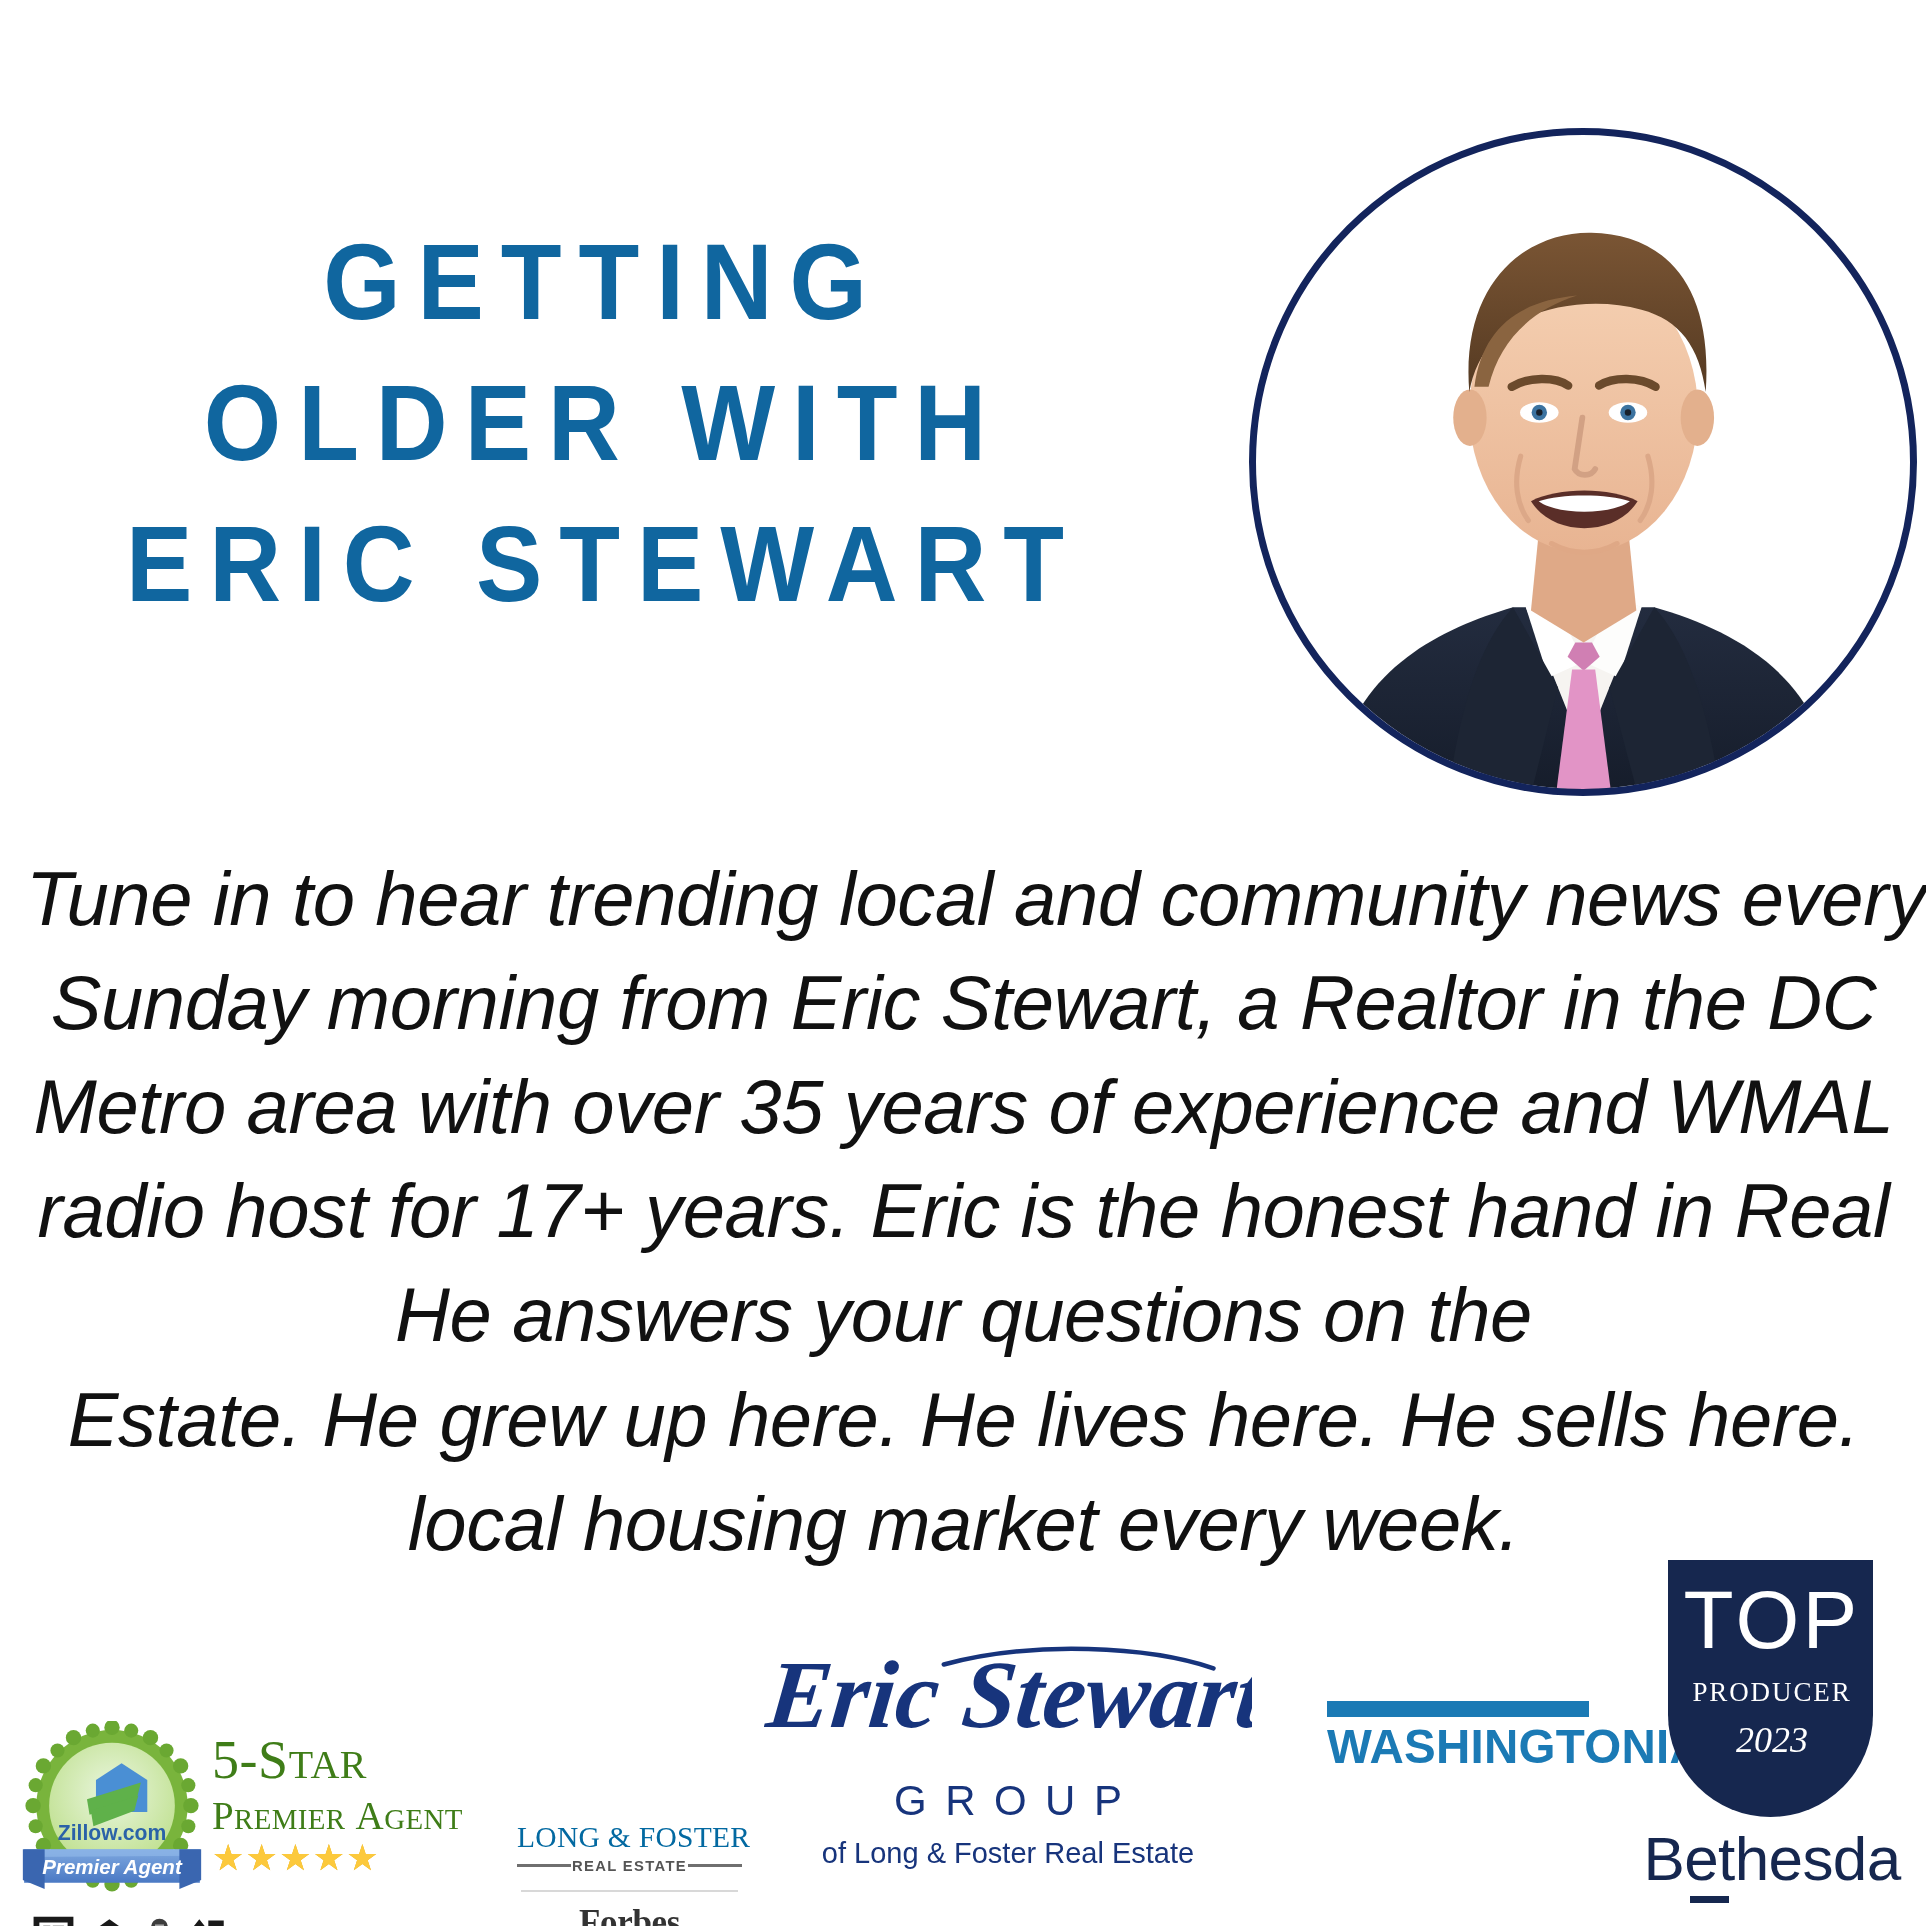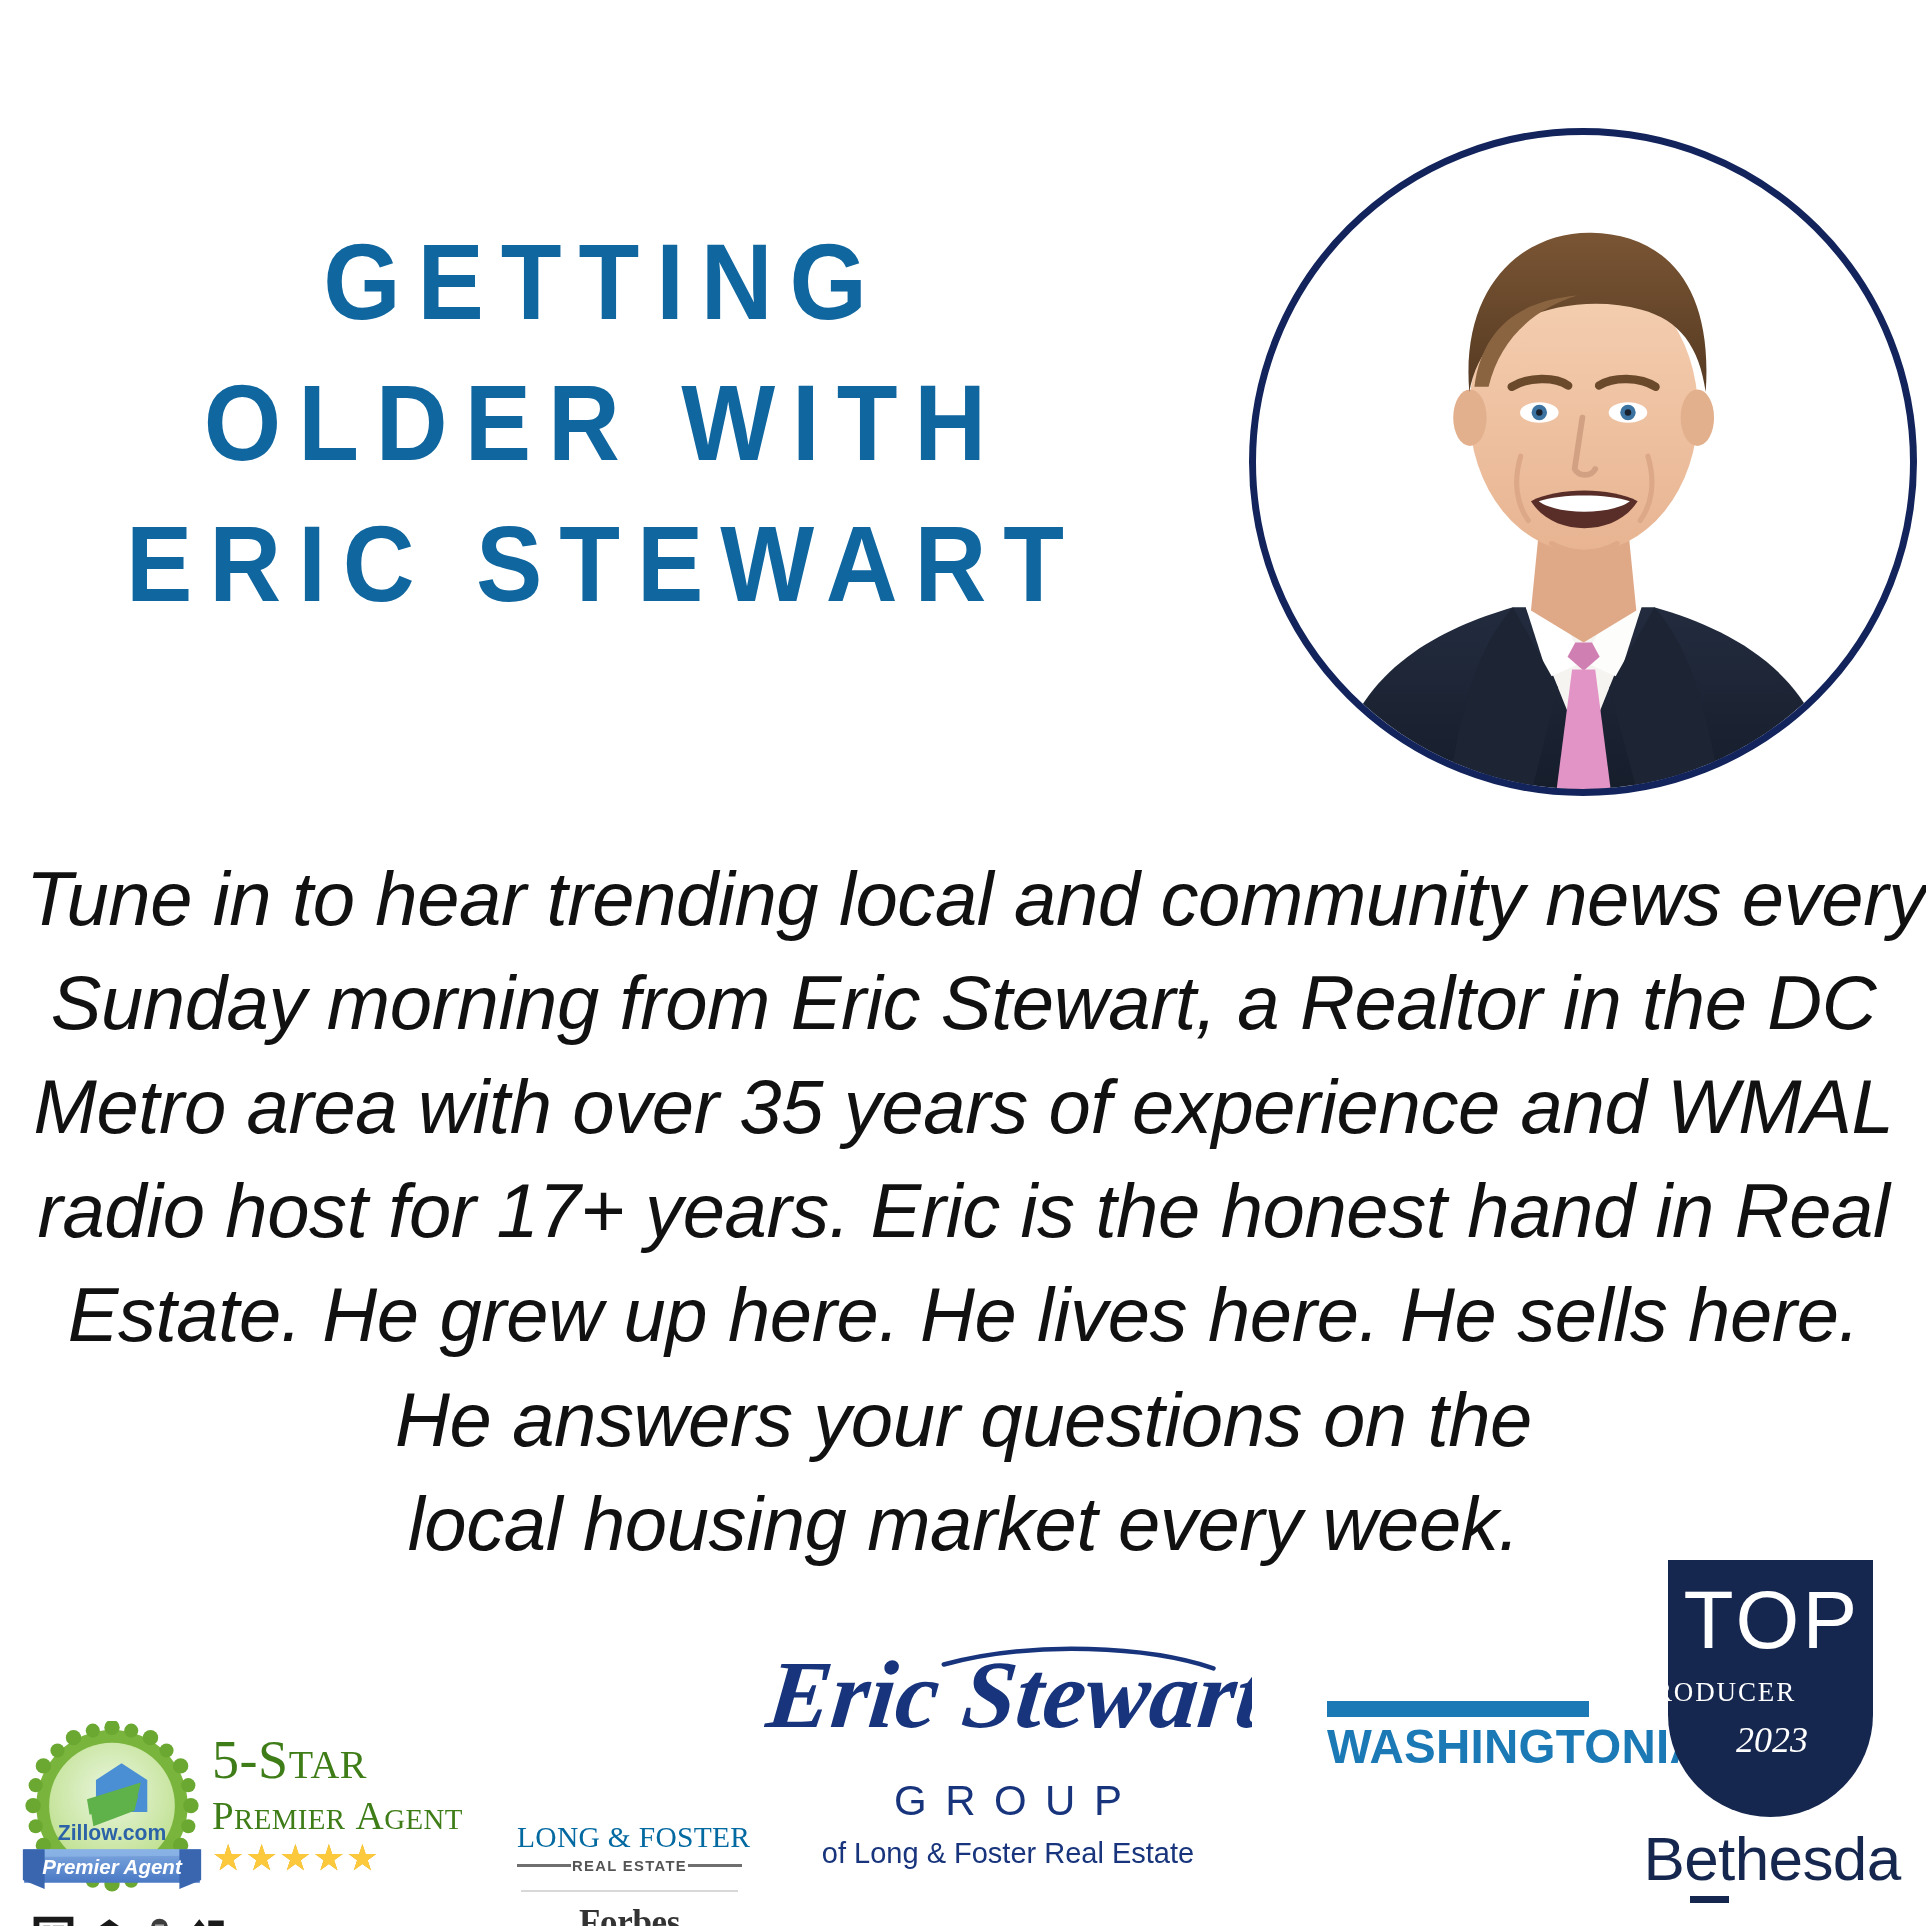--- a/index.html
+++ b/index.html
@@ -97,21 +97,21 @@
   .bw-year{font-family:"Liberation Serif",serif;font-weight:bold;font-size:81px;
            line-height:1;margin-top:1.3px;}
 
   
   .tp{position:absolute;left:1637px;top:0px;width:270px;height:299px;}
   .tp-shield{position:absolute;left:31px;top:0px;width:205px;height:257px;
              background:#16274f;border-radius:0 0 103px 103px;}
   .tp-top{position:absolute;left:0;right:0;top:19px;text-align:center;color:#ffffff;
           font-family:"Liberation Sans",sans-serif;font-size:82px;font-weight:300;
           letter-spacing:0.04em;line-height:1;}
-  .tp-prod{position:absolute;left:0;right:0;top:119px;color:#ffffff;
+  .tp-prod{position:absolute;left:0;right:0;top:119px;text-align:center;color:#ffffff;
            font-family:"Liberation Serif",serif;font-size:27px;letter-spacing:0.07em;line-height:1;}
   .tp-year{position:absolute;left:0;right:0;top:162px;text-align:center;color:#ffffff;
            font-family:"Liberation Serif",serif;font-style:italic;font-size:36px;line-height:1;}
   .tp-beth{position:absolute;left:0;right:0;top:268px;text-align:center;color:#16274f;
            font-family:"Liberation Sans Narrow","Liberation Sans",sans-serif;font-size:62px;
            line-height:1;letter-spacing:-0.01em;}
   .tp-underline{position:absolute;left:53px;top:336px;width:39px;height:7px;background:#16274f;}
 </style>
 </head>
 <body>
@@ -188,22 +188,22 @@
       </svg>
     </div>
     <div class="headshot-ring"></div>
   </div>
 
   <div class="body-copy">
     <span class="ln">Tune in to hear trending local and community news every</span>
     <span class="ln">Sunday morning from Eric Stewart, a Realtor in the DC</span>
     <span class="ln">Metro area with over 35 years of experience and WMAL</span>
     <span class="ln">radio host for 17+ years. Eric is the honest hand in Real</span>
+    <span class="ln">He answers your questions on the</span>
     <span class="ln">Estate. He grew up here. He lives here. He sells here.</span>
-    <span class="ln">He answers your questions on the</span>
     <span class="ln">local housing market every week.</span>
   </div>
 
   <div class="footer">
 
     <div class="zillow-cluster">
       <svg class="zillow-seal" viewBox="0 0 290 290">
         <defs>
           <radialGradient id="sealg" cx="50%" cy="40%" r="62%">
             <stop offset="0" stop-color="#eaf6df"></stop>

